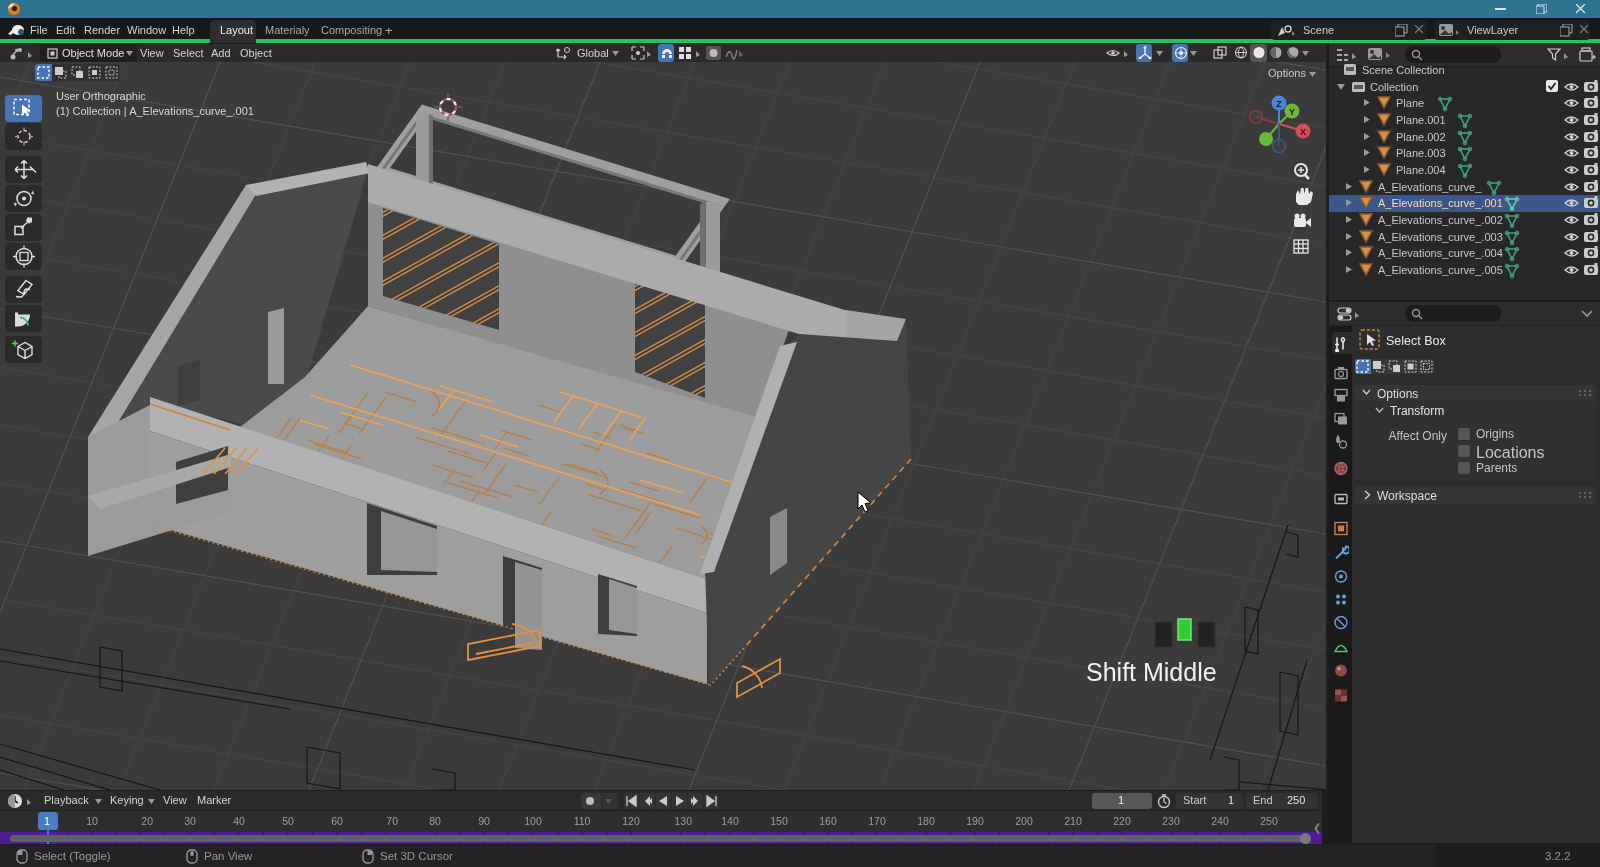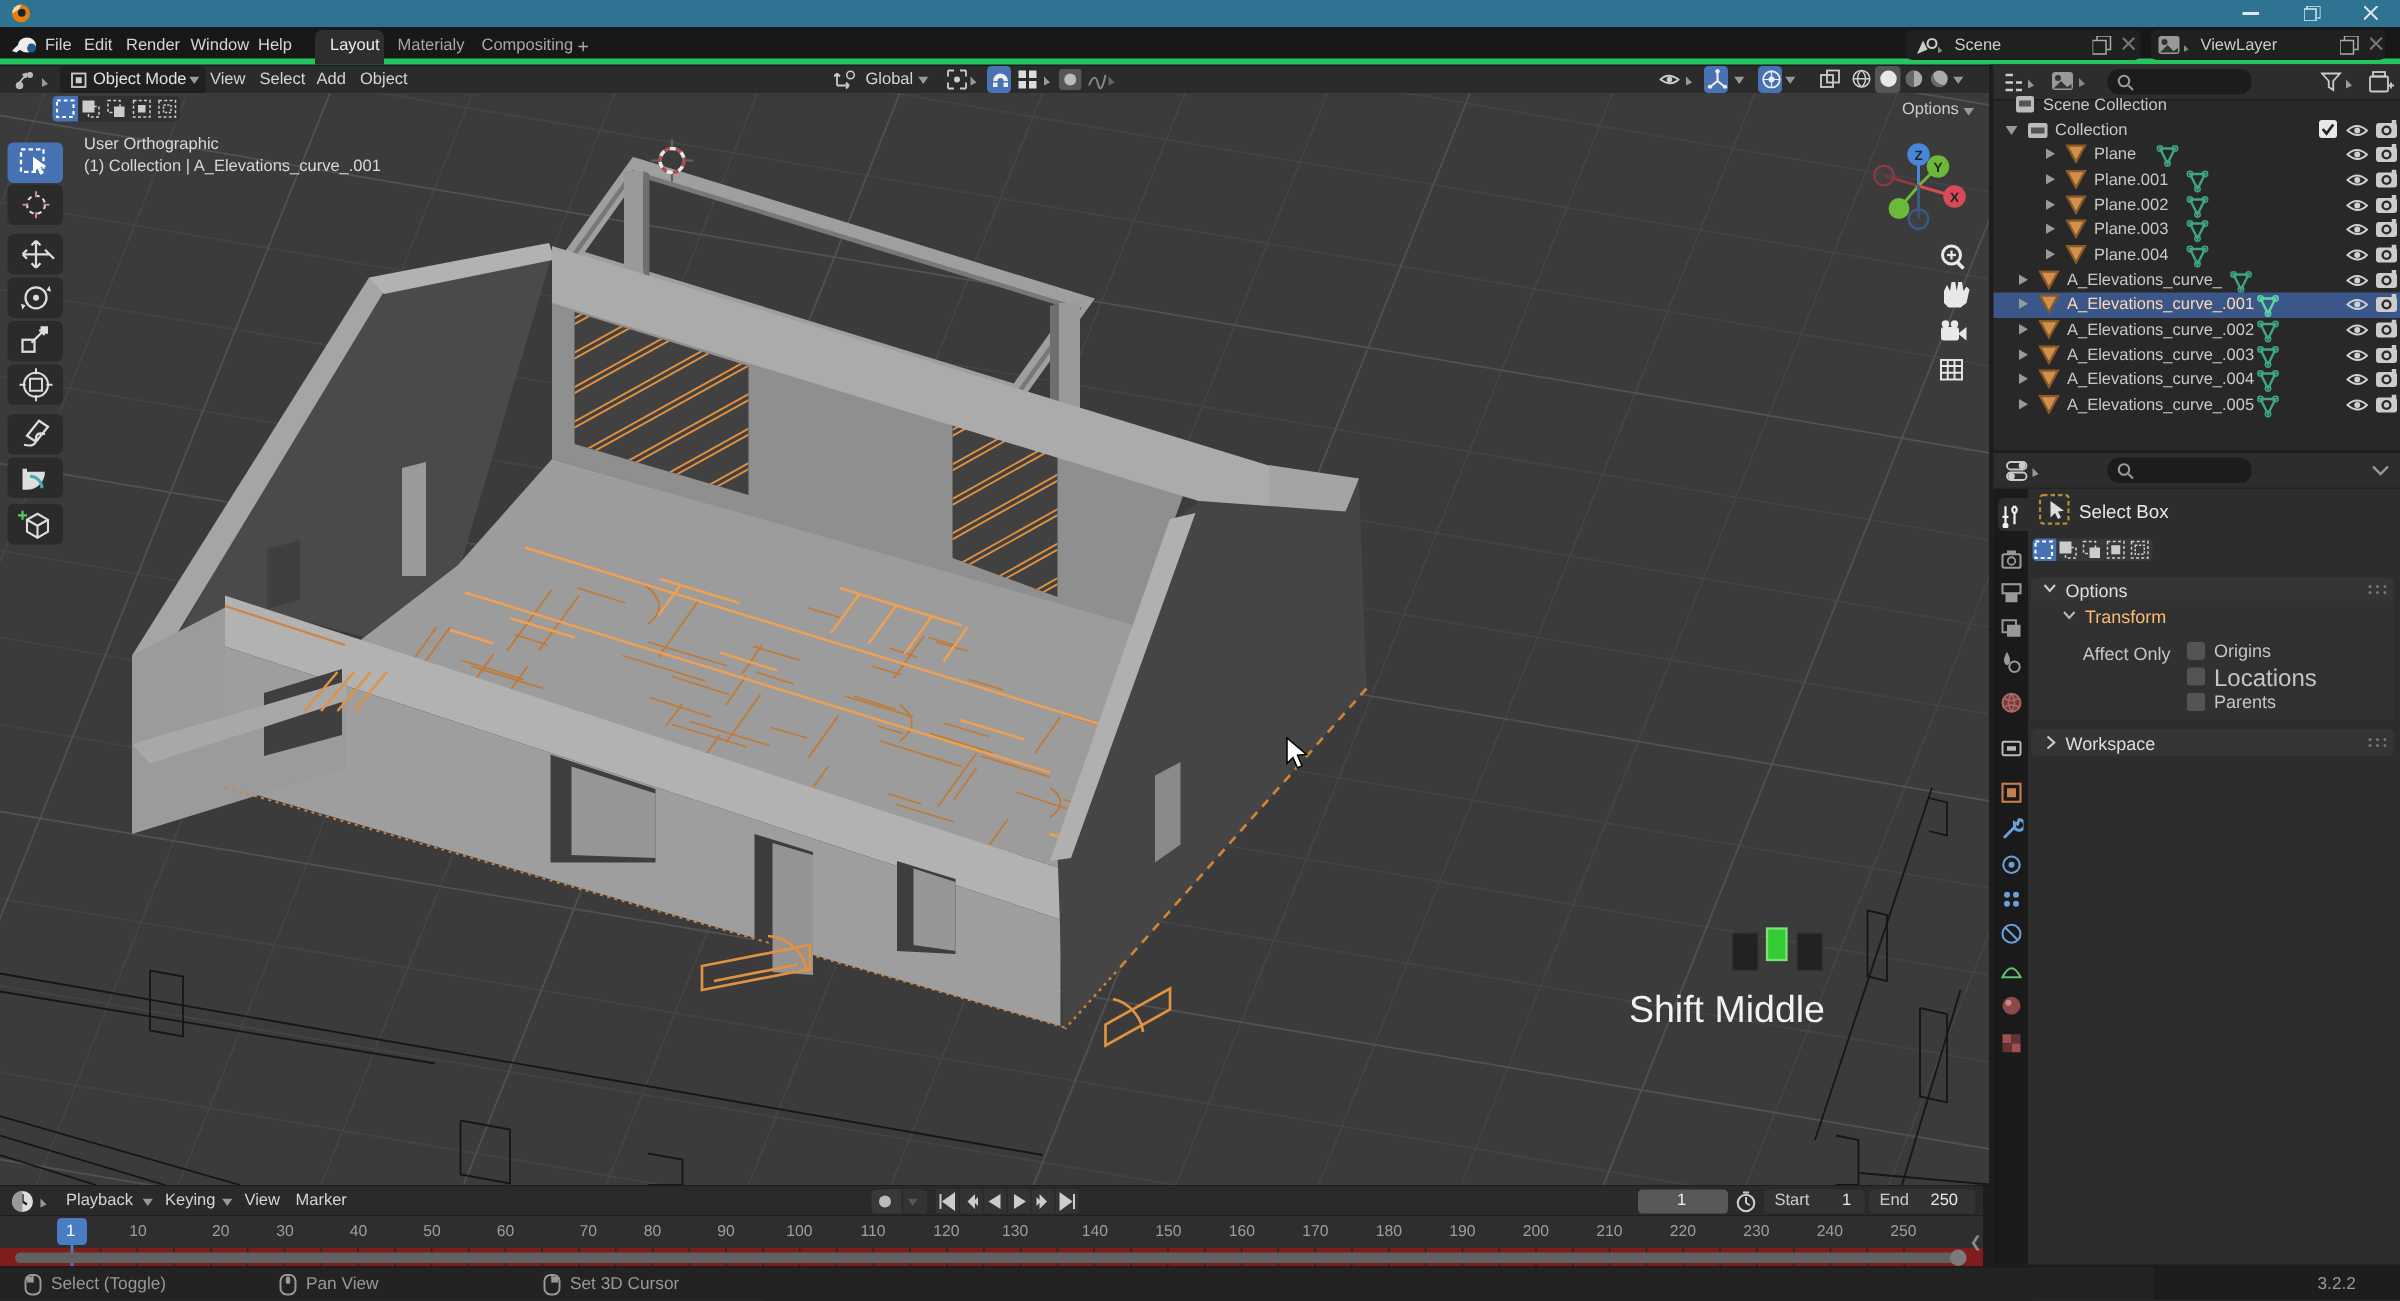--- a/index.html
+++ b/index.html
@@ -951,21 +951,21 @@
         <circle cx="13" cy="2" r="1"></circle>
         <circle cx="3" cy="6" r="1"></circle>
         <circle cx="8" cy="6" r="1"></circle>
         <circle cx="13" cy="6" r="1"></circle>
       </g>
     </svg>
     <div class="abs" style="left:25px;top:99px;width:242px;height:79px;background:#313131"></div>
     <svg class="abs" style="left:46px;top:105px" width="9" height="7">
       <path d="M 1,1 l 3.5,4 l 3.5,-4" stroke="#bbb" stroke-width="1.4" fill="none"></path>
     </svg>
-    <span class="abs tx" style="left:61px;top:102px;font-size:12px;color:#fdba74">Transform</span>
+    <span class="abs tx" style="left:61px;top:102px;font-size:12px;color:#e5e5e5">Transform</span>
     <span class="abs tx" style="left:56px;top:127px;width:62px;text-align:right;font-size:12px;color:#c5c5c5">Affect Only</span>
     <div class="abs" style="left:129px;top:126px;width:12px;height:12px;background:#545454;border-radius:2px"></div>
     <span class="abs tx" style="left:147px;top:125px;font-size:12px;color:#c5c5c5">Origins</span>
     <div class="abs" style="left:129px;top:143px;width:12px;height:12px;background:#545454;border-radius:2px"></div>
     <span class="abs tx" style="left:147px;top:142px;font-size:16px;color:#c5c5c5">Locations</span>
     <div class="abs" style="left:129px;top:160px;width:12px;height:12px;background:#545454;border-radius:2px"></div>
     <span class="abs tx" style="left:147px;top:159px;font-size:12px;color:#c5c5c5">Parents</span>
     <div class="abs" style="left:25px;top:184px;width:242px;height:18px;background:#353535;border-radius:4px"></div>
     <svg class="abs" style="left:35px;top:188px" width="7" height="10">
       <path d="M 1,1 l 4.5,4 l -4.5,4" stroke="#ccc" stroke-width="1.4" fill="none"></path>
@@ -975,21 +975,21 @@
       <g fill="#777">
         <circle cx="3" cy="2" r="1"></circle>
         <circle cx="8" cy="2" r="1"></circle>
         <circle cx="13" cy="2" r="1"></circle>
         <circle cx="3" cy="6" r="1"></circle>
         <circle cx="8" cy="6" r="1"></circle>
         <circle cx="13" cy="6" r="1"></circle>
       </g>
     </svg>
   </div>
-<div class="abs" style="left:0;top:791px;width:1322px;height:53px;background:#7f1d1d">
+<div class="abs" style="left:0;top:791px;width:1322px;height:53px;background:#4c1d95">
     <div class="abs" style="left:0;top:0;width:1322px;height:20px;background:#2a2a2a;border-bottom:1px solid #1f1f1f"></div>
     <svg class="abs" style="left:7px;top:2px" width="30" height="16">
       <circle cx="8" cy="8" r="7" fill="#ddd"></circle>
       <path d="M 8,8 l 0,-5 M 8,8 l 3,2" stroke="#222" stroke-width="1.6"></path>
       <path d="M 8,1 a 7 7 0 0 0 0,14 z" fill="#999"></path>
       <path d="M 20,6 l 4,4 l -4,2 z" fill="#999"></path>
     </svg>
     <span class="abs tx" style="left:44px;top:3px;font-size:11px;color:#d5d5d5">Playback</span>
     <svg class="abs" style="left:95px;top:8px" width="8" height="6">
       <path d="M 0,0 l 7,0 l -3.5,5 z" fill="#999"></path>
@@ -1052,21 +1052,21 @@
     <span class="abs tx" style="left:178px;top:24px;width:24px;text-align:center;font-size:10.5px;color:#9e9e9e">30</span>
     <span class="abs tx" style="left:227px;top:24px;width:24px;text-align:center;font-size:10.5px;color:#9e9e9e">40</span>
     <span class="abs tx" style="left:276px;top:24px;width:24px;text-align:center;font-size:10.5px;color:#9e9e9e">50</span>
     <span class="abs tx" style="left:325px;top:24px;width:24px;text-align:center;font-size:10.5px;color:#9e9e9e">60</span>
     <span class="abs tx" style="left:374px;top:24px;width:24px;text-align:right;font-size:10.5px;color:#9e9e9e">70</span>
     <span class="abs tx" style="left:423px;top:24px;width:24px;text-align:center;font-size:10.5px;color:#9e9e9e">80</span>
     <span class="abs tx" style="left:472px;top:24px;width:24px;text-align:center;font-size:10.5px;color:#9e9e9e">90</span>
     <span class="abs tx" style="left:521px;top:24px;width:24px;text-align:center;font-size:10.5px;color:#9e9e9e">100</span>
     <span class="abs tx" style="left:570px;top:24px;width:24px;text-align:center;font-size:10.5px;color:#9e9e9e">110</span>
     <span class="abs tx" style="left:619px;top:24px;width:24px;text-align:center;font-size:10.5px;color:#9e9e9e">120</span>
-    <span class="abs tx" style="left:668px;top:24px;width:24px;text-align:left;font-size:10.5px;color:#9e9e9e">130</span>
+    <span class="abs tx" style="left:668px;top:24px;width:24px;text-align:right;font-size:10.5px;color:#9e9e9e">130</span>
     <span class="abs tx" style="left:718px;top:24px;width:24px;text-align:center;font-size:10.5px;color:#9e9e9e">140</span>
     <span class="abs tx" style="left:767px;top:24px;width:24px;text-align:center;font-size:10.5px;color:#9e9e9e">150</span>
     <span class="abs tx" style="left:816px;top:24px;width:24px;text-align:center;font-size:10.5px;color:#9e9e9e">160</span>
     <span class="abs tx" style="left:865px;top:24px;width:24px;text-align:center;font-size:10.5px;color:#9e9e9e">170</span>
     <span class="abs tx" style="left:914px;top:24px;width:24px;text-align:center;font-size:10.5px;color:#9e9e9e">180</span>
     <span class="abs tx" style="left:963px;top:24px;width:24px;text-align:center;font-size:10.5px;color:#9e9e9e">190</span>
     <span class="abs tx" style="left:1012px;top:24px;width:24px;text-align:center;font-size:10.5px;color:#9e9e9e">200</span>
     <span class="abs tx" style="left:1061px;top:24px;width:24px;text-align:center;font-size:10.5px;color:#9e9e9e">210</span>
     <span class="abs tx" style="left:1110px;top:24px;width:24px;text-align:center;font-size:10.5px;color:#9e9e9e">220</span>
     <span class="abs tx" style="left:1159px;top:24px;width:24px;text-align:center;font-size:10.5px;color:#9e9e9e">230</span>

